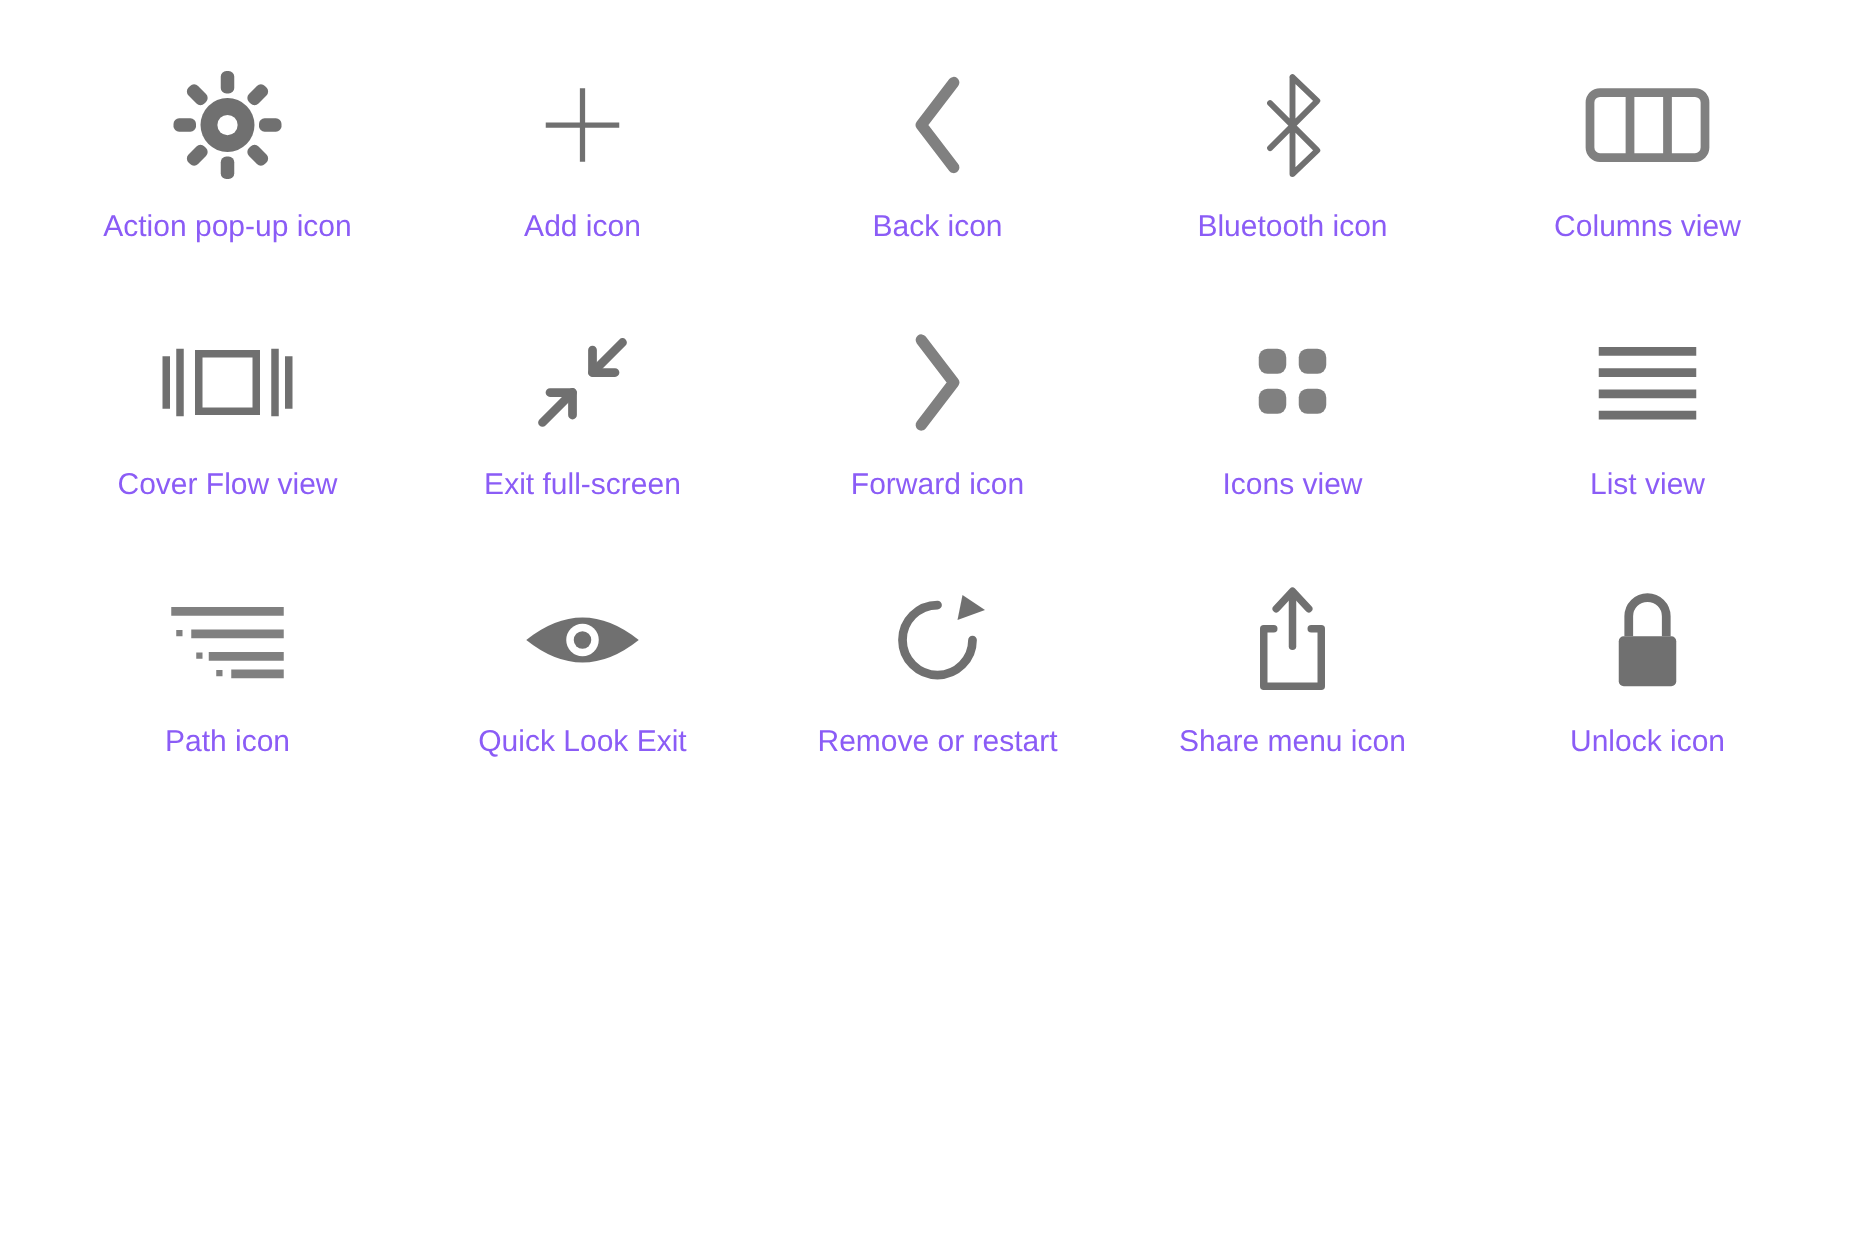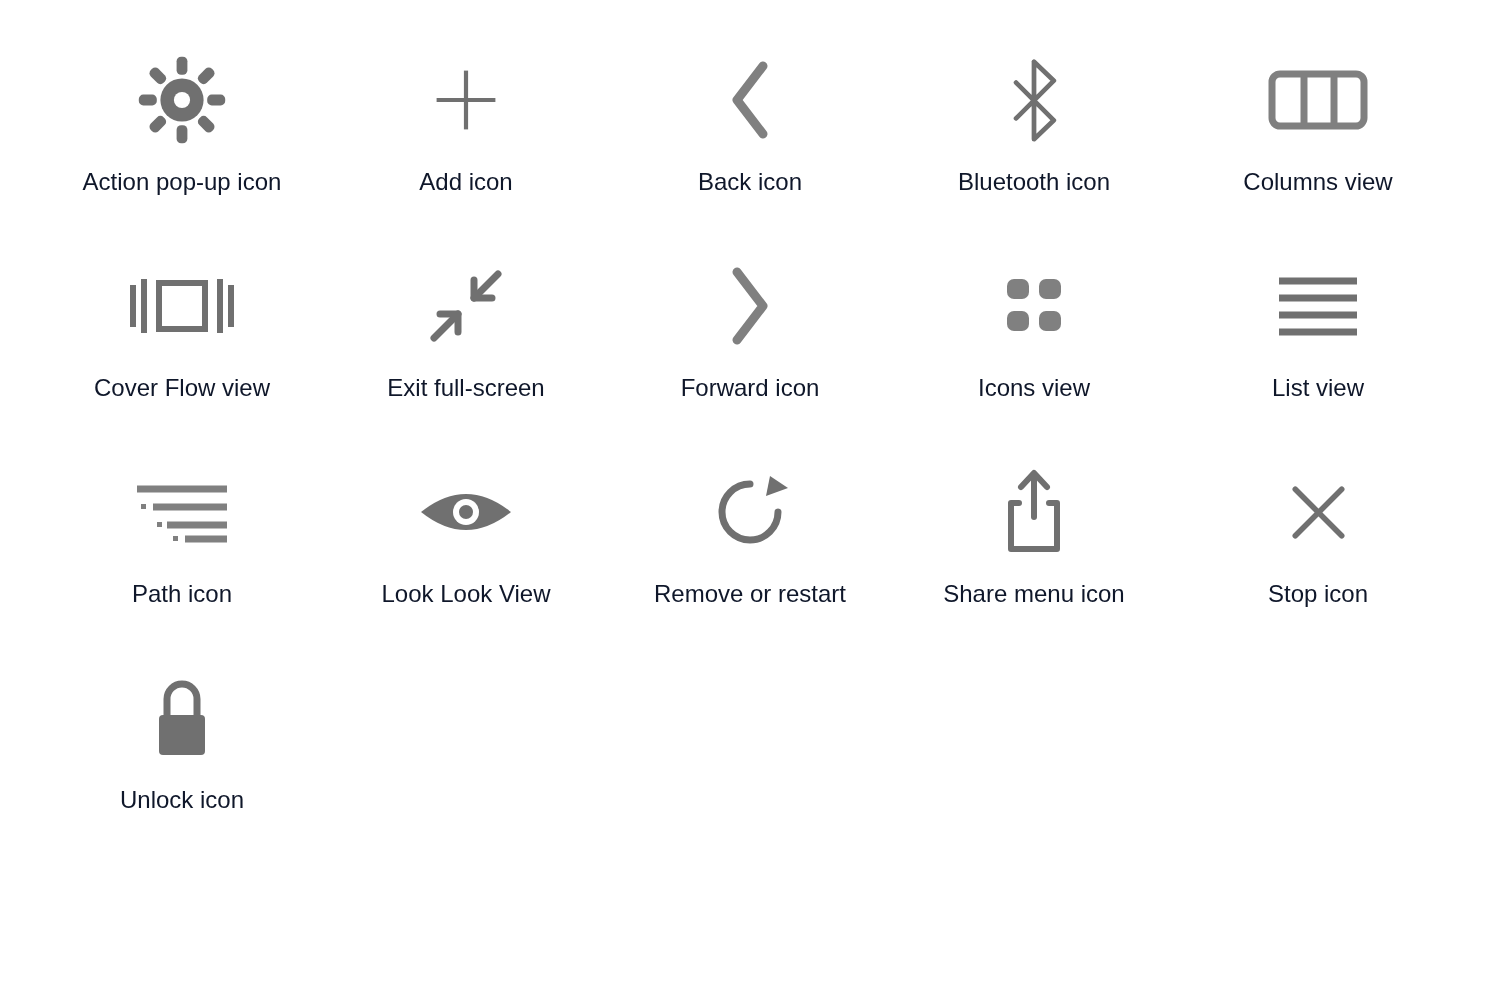--- a/index.html
+++ b/index.html
@@ -20,21 +20,21 @@
   .icon-box{
     height:100px;
     width:180px;
     display:flex;
     align-items:center;
     justify-content:center;
   }
   .label{
     margin-top:18px;
     font-size:24px;
-    color:#0f172a;
+    color:#8b5cf6;
     text-align:center;
     font-weight:400;
     white-space:nowrap;
   }
   svg{display:block;}
 </style>
 </head>
 <body>
 
 <div class="grid">
@@ -195,21 +195,21 @@
   </div>
 
   <div class="cell">
     <div class="icon-box">
       <svg width="100" height="60" viewBox="0 0 100 60">
         <path d="M5 30 Q50 -6 95 30 Q50 66 5 30 Z" fill="#707070"></path>
         <circle cx="50" cy="30" r="13" fill="#fff"></circle>
         <circle cx="50" cy="30" r="7" fill="#707070"></circle>
       </svg>
     </div>
-    <div class="label">Look Look View</div>
+    <div class="label">Quick Look Exit</div>
   </div>
 
   <div class="cell">
     <div class="icon-box">
       <svg width="80" height="80" viewBox="0 0 80 80">
         <path d="M40 12 A28 28 0 1 0 68 40" fill="none" stroke="#707070" stroke-width="7" stroke-linecap="round"></path>
         <polygon points="60,4 78,16 56,24" fill="#707070"></polygon>
       </svg>
     </div>
     <div class="label">Remove or restart</div>
@@ -223,31 +223,20 @@
           <line x1="35" y1="8" x2="35" y2="50"></line>
           <polyline points="22,20 35,6 48,20"></polyline>
           <path d="M20 36 L12 36 L12 82 L58 82 L58 36 L50 36"></path>
         </g>
       </svg>
     </div>
     <div class="label">Share menu icon</div>
   </div>
 
 
-  <div class="cell">
-    <div class="icon-box">
-      <svg width="65" height="65" viewBox="0 0 70 70">
-        <g stroke="#707070" stroke-width="6" stroke-linecap="round">
-          <line x1="10" y1="10" x2="60" y2="60"></line>
-          <line x1="60" y1="10" x2="10" y2="60"></line>
-        </g>
-      </svg>
-    </div>
-    <div class="label">Stop icon</div>
-  </div>
 
   <div class="cell">
     <div class="icon-box">
       <svg width="70" height="90" viewBox="0 0 70 90">
         <path d="M20 42 L20 26 A15 15 0 0 1 50 26 L50 42" fill="none" stroke="#707070" stroke-width="7"></path>
         <rect x="12" y="42" width="46" height="40" rx="4" fill="#707070"></rect>
       </svg>
     </div>
     <div class="label">Unlock icon</div>
   </div>

